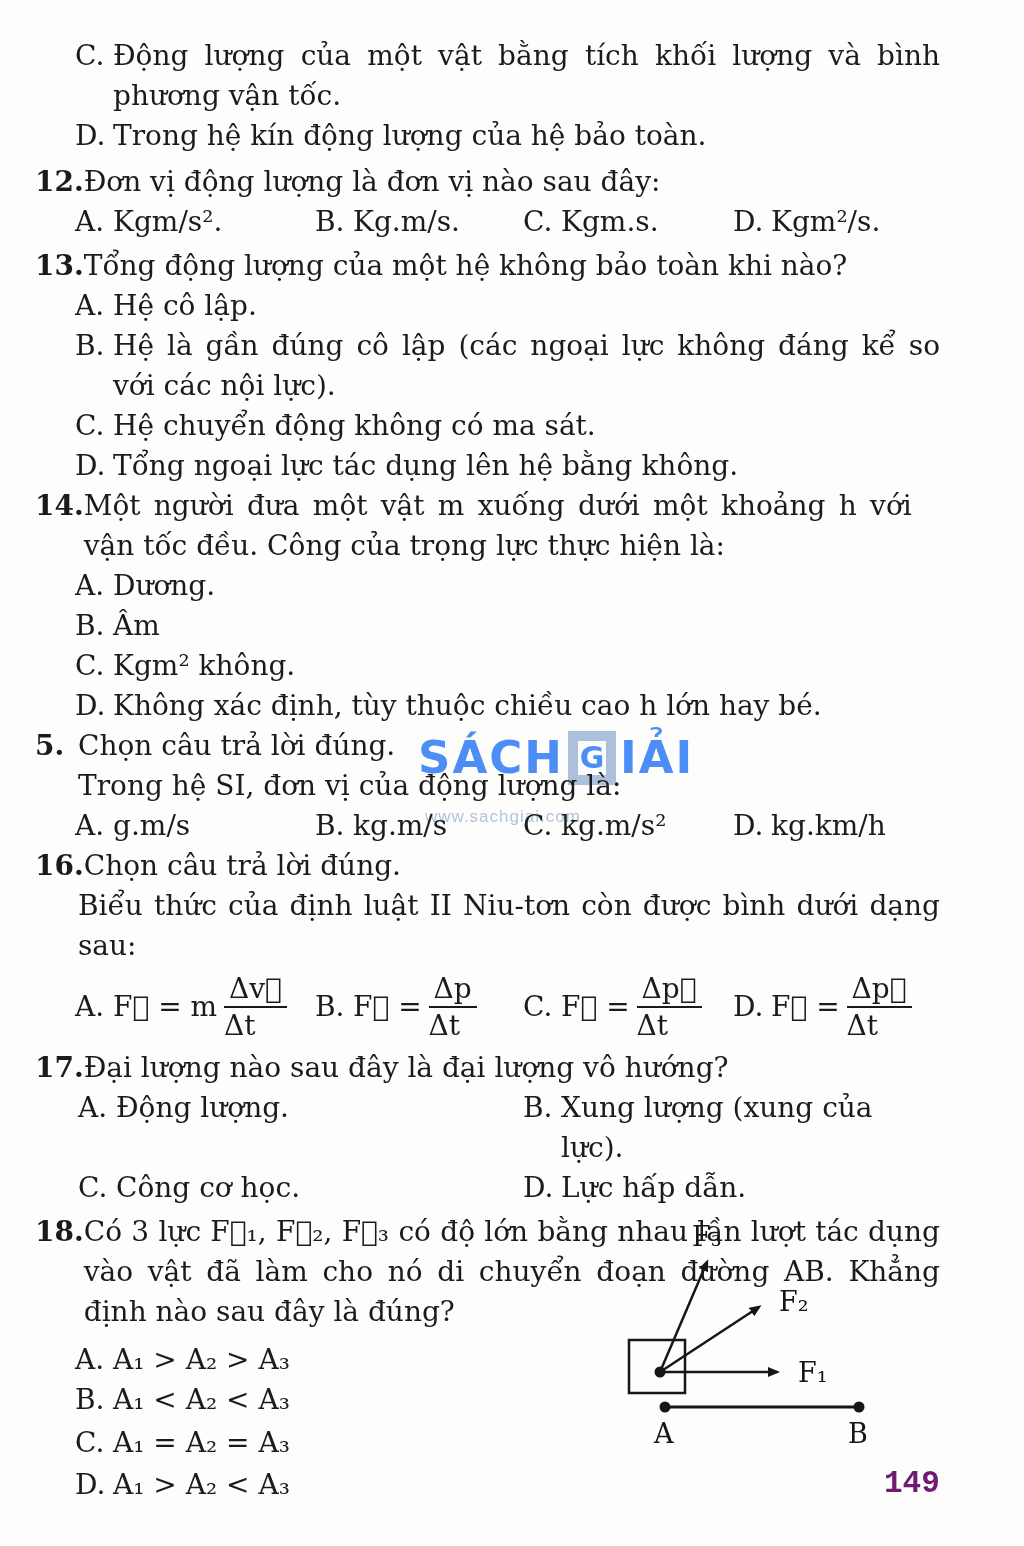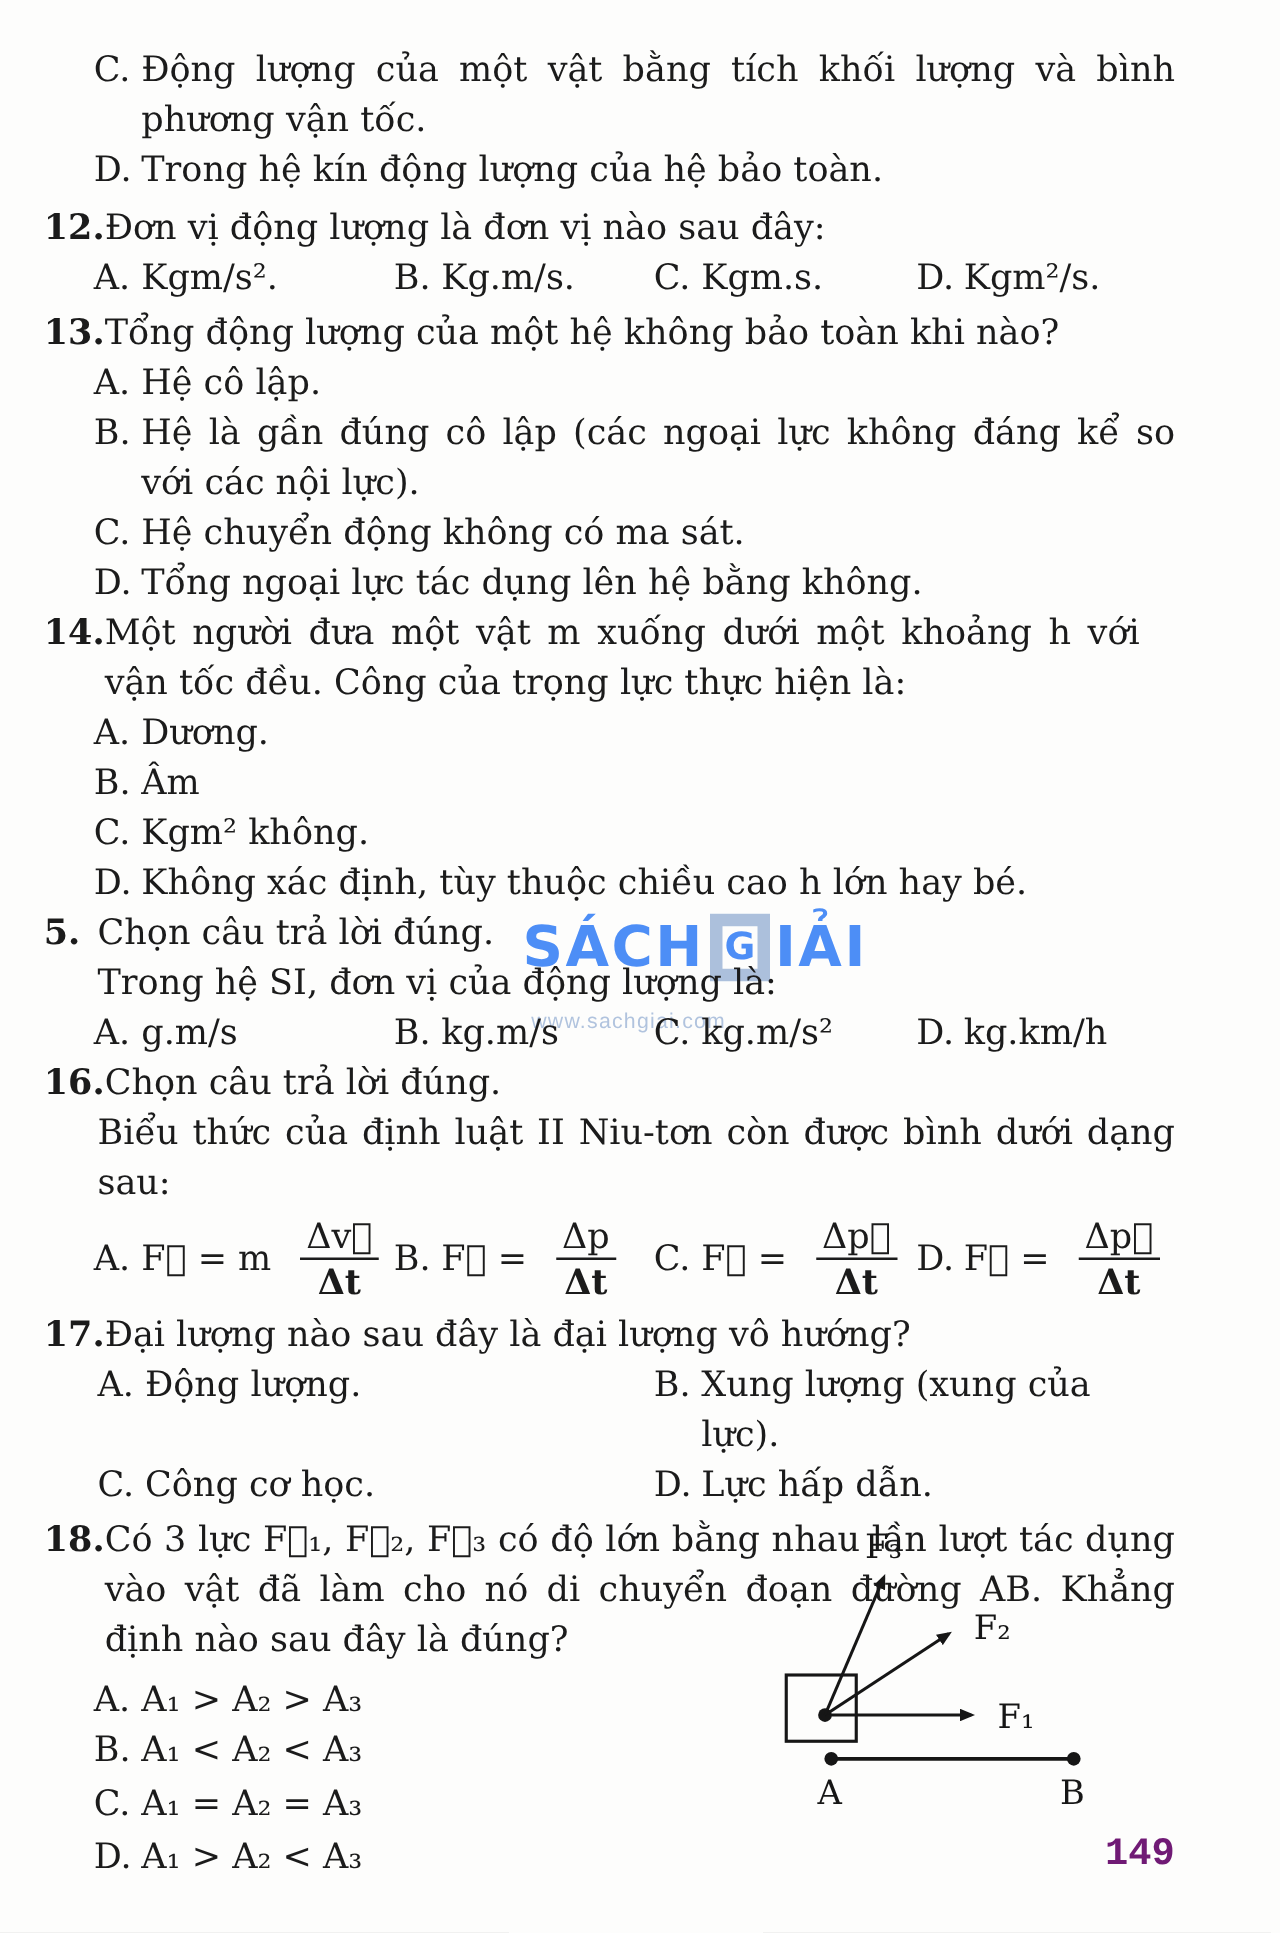--- a/index.html
+++ b/index.html
@@ -30,23 +30,23 @@
   .cell { display:flex; }
   .cell .olbl { flex:0 0 38px; }
 
   
   .grid2 { display:flex; padding-left:43px; }
   .grid2 .g1 { flex:0 0 445px; } .grid2 .g2 { flex:1; }
 
   
   .formula-row { height:82px; align-items:center; }
   .formula-row .cell { align-items:center; }
-  .frac { display:inline-block; text-align:center; line-height:1.12; margin-left:23px; }
+  .frac { display:inline-block; text-align:left; line-height:1.12; margin-left:7px; }
   .frac .num { display:block; border-bottom:2px solid #1b1b1b; padding:0 5px 2px; }
-  .frac .den { display:block; padding-top:2px;font-weight:bold; }
+  .frac .den { display:block; padding-top:2px; }
 
   .mt2{margin-top:2px}.mt3{margin-top:3px}.mt4{margin-top:4px}
   .mt6{margin-top:6px}.mt8{margin-top:8px}
 
   
   .wm {
     position:absolute; left:418px; top:729px; height:58px;
     display:flex; align-items:center; gap:3px;
     font-family:"DejaVu Sans","Liberation Sans",sans-serif;
     font-weight:bold; font-size:45px; letter-spacing:2px;

